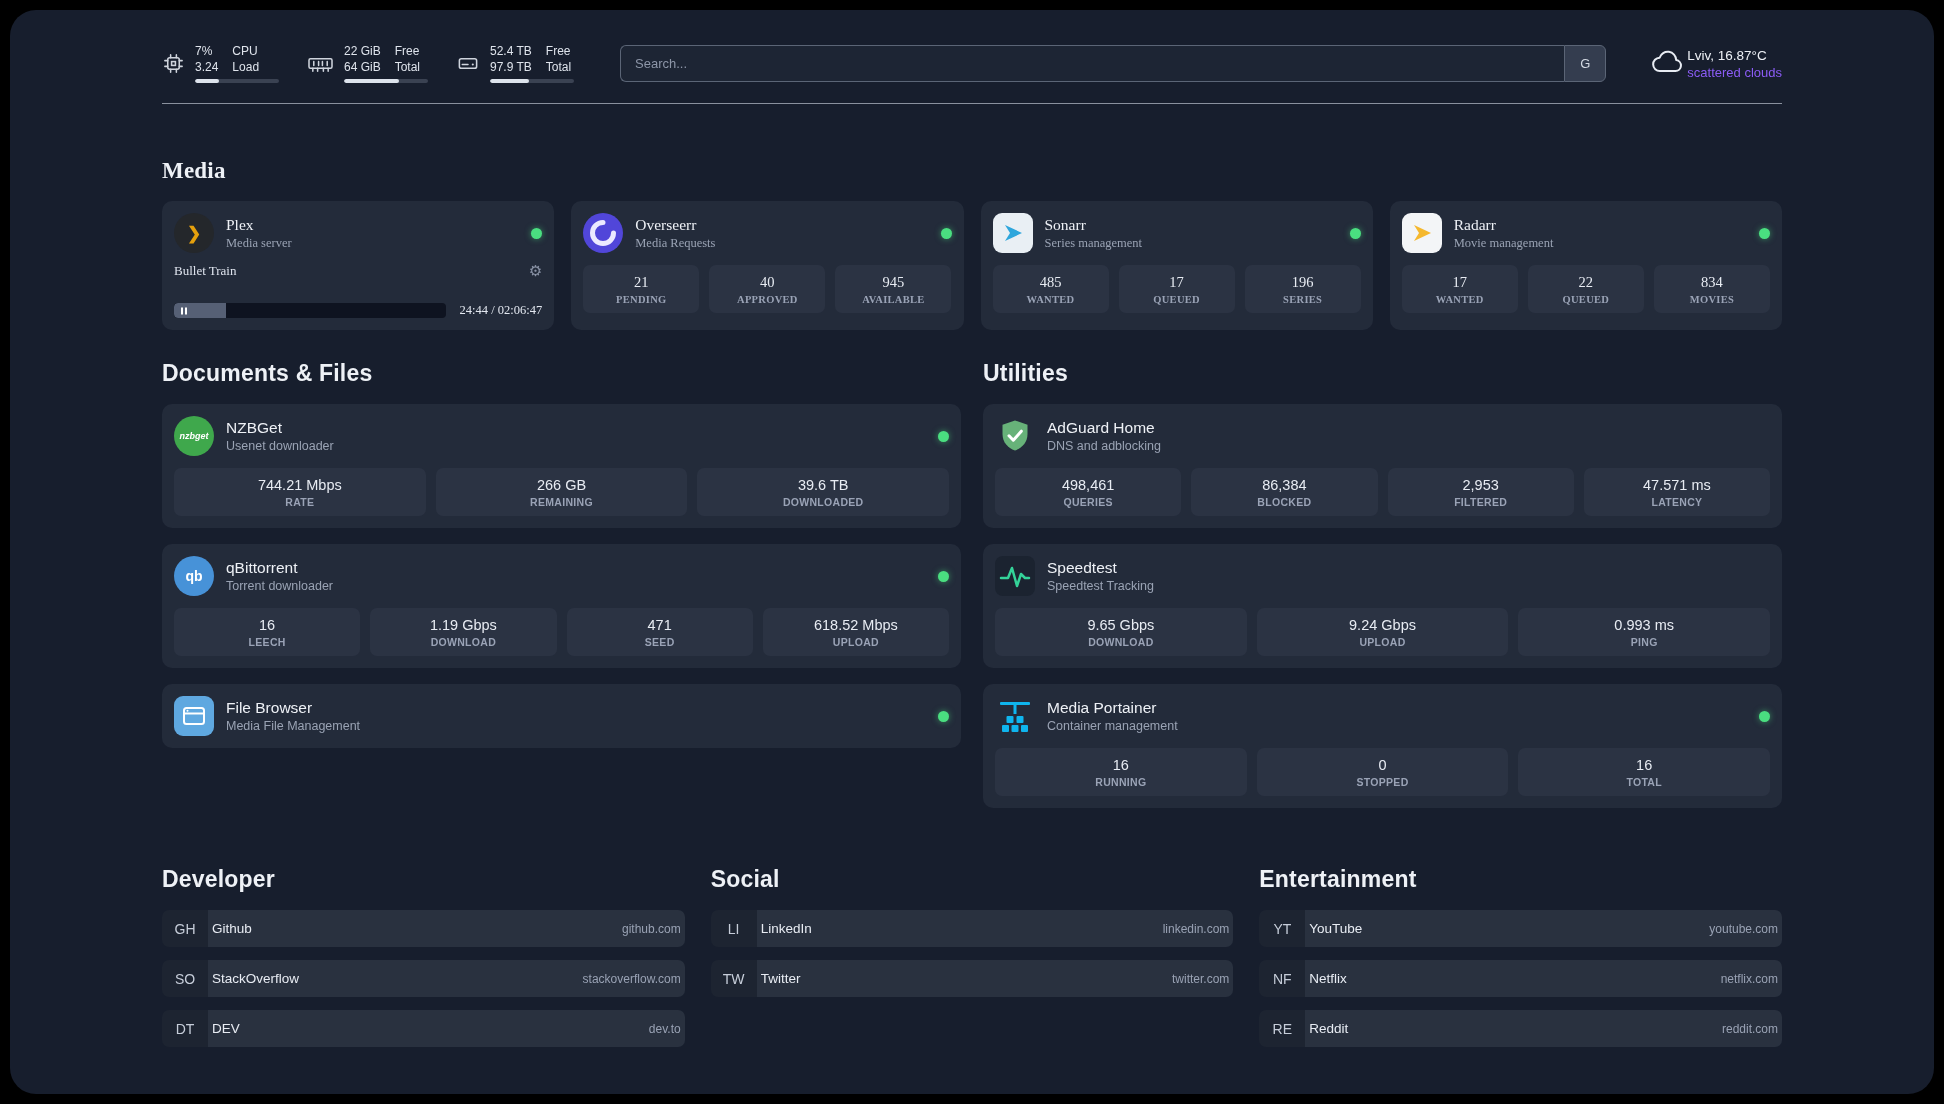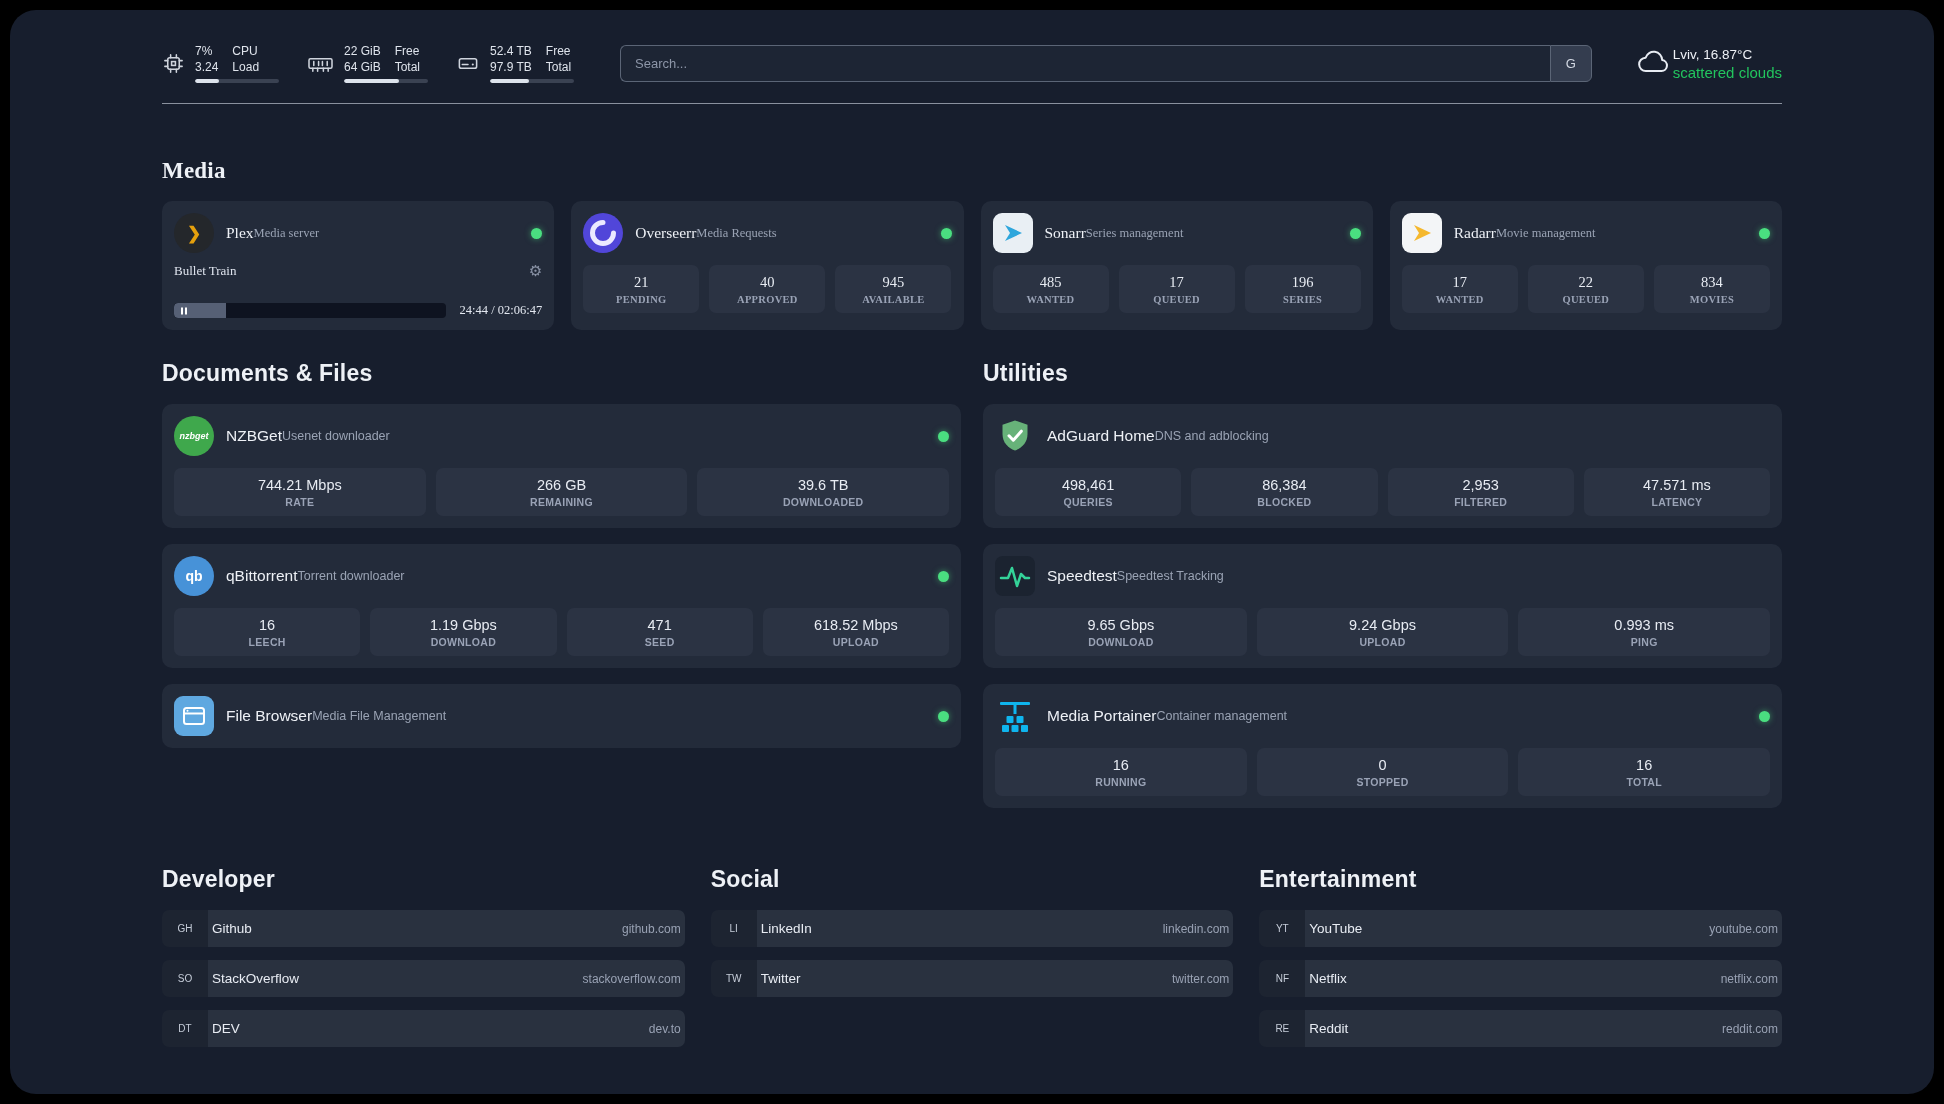--- a/index.html
+++ b/index.html
@@ -36,34 +36,34 @@
     outline:none; font-family:"Liberation Sans", sans-serif;
   }
   .searchwrap input::placeholder { color:#8d96a8; }
   .search-provider {
     width:42px; background:#343d4f; border:1px solid #5b6576;
     border-radius:0 6px 6px 0; color:#d4dae4; font-size:13px; cursor:pointer;
     font-family:"Liberation Sans", sans-serif;
   }
   .weather { display:flex; align-items:center; gap:1px; }
   .w-loc { font-size:13.5px; color:#eef1f6; }
-  .w-cond { font-size:15px; color:#22c55e; margin-top:2px; }
+  .w-cond { font-size:13px; color:#8b5cf6; margin-top:2px; }
 
   .divider { margin-top:20px; border:none; border-top:1.5px solid rgba(215,222,233,.6); }
 
   
   h2.section-title { font-size:23px; font-weight:600; color:#eef1f6; margin:0 0 17px; letter-spacing:.2px; }
   .media-section { margin-top:54px;font-family:Liberation Serif, serif; }
   .grid4 { display:grid; grid-template-columns:repeat(4,1fr); gap:17px; }
   .twocol { display:grid; grid-template-columns:1fr 1fr; gap:22px; margin-top:30px; }
   .col-cards { display:flex; flex-direction:column; gap:16px; }
 
   .card { background:#232b3a; border-radius:10px; padding:12px; }
   .card-head { display:flex; align-items:center; gap:12px; }
-  .svc-text { display:flex; flex-direction:row; }
+  .svc-text { display:flex; flex-direction:column; }
   .svc-name { font-size:15.5px; color:#eef1f6; font-weight:500; }
   .svc-sub  { font-size:12.5px; color:#9aa3b4; margin-top:2px; }
   .status-dot {
     width:11px; height:11px; border-radius:50%; background:#4ade80;
     margin-left:auto; box-shadow:0 0 6px rgba(74,222,128,.55);
   }
   .stats { display:flex; gap:10px; margin-top:12px; }
   .stat { flex:1; background:#2b3343; border-radius:7px; text-align:center; padding:9px 4px 8px; }
   .stat-value { font-size:14.5px; color:#e8ecf3; }
   .stat-label { font-size:10.5px; font-weight:700; color:#9aa3b6; margin-top:3px; letter-spacing:.3px; }
@@ -81,21 +81,21 @@
   .progress-row { margin-top:24px; display:flex; align-items:center; }
   .progress-track { flex:1; height:15px; background:#0e1320; border-radius:4px; position:relative; overflow:hidden; }
   .progress-fill { position:absolute; left:0; top:0; bottom:0; background:#566075; border-radius:4px 0 0 4px; }
   .pause-icon { position:absolute; left:7px; top:50%; transform:translateY(-50%); display:flex; gap:2px; z-index:2; }
   .pause-icon i { width:2px; height:7px; background:#fff; display:block; }
   .time { margin-left:14px; font-size:12.5px; color:#e3e8f0; white-space:nowrap; }
 
   
   .bookmarks { margin-top:58px; display:grid; grid-template-columns:repeat(3,1fr); gap:26px; padding-bottom:40px; }
   .bm-row { display:flex; height:37px; border-radius:7px; overflow:hidden; margin-bottom:13px; cursor:pointer; }
-  .bm-abbr { width:46px; flex:none; background:#1d2431; color:#c6cdd9; font-size:10px; display:flex; align-items:center; justify-content:center; }
+  .bm-abbr { width:46px; flex:none; background:#1d2431; color:#c6cdd9; font-size:14px; display:flex; align-items:center; justify-content:center; }
   .bm-content { flex:1; background:#29313f; display:flex; align-items:center; justify-content:space-between; padding:0 4px; }
   .bm-name { font-size:13.5px; color:#e8ecf3; }
   .bm-domain { font-size:12px; color:#99a2b4; }
 </style>
 </head>
 <body>
 
 <div class="panel">
   <div class="container">
 

